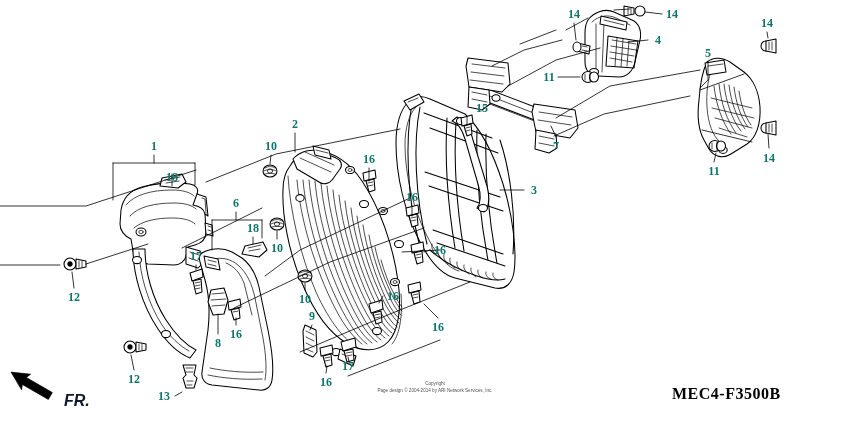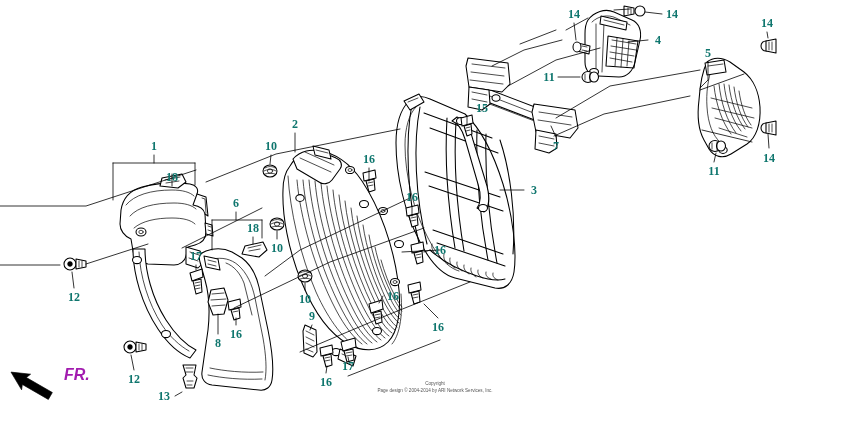--- a/index.html
+++ b/index.html
@@ -42,22 +42,23 @@
     letter-spacing: 0.5px;
     color: #000000;
     white-space: nowrap;
   }
   .fr-label {
     position: absolute;
     font-family: "Liberation Sans", sans-serif;
     font-size: 16px;
     font-weight: 700;
     font-style: italic;
-    color: #a21caf;
+    color: #0f172a;
     white-space: nowrap;
+    margin-top: 26px;
   }
   .copyright {
     position: absolute;
     font-family: "Liberation Sans", sans-serif;
     font-size: 4.6px;
     color: #555555;
     white-space: nowrap;
     text-align: center;
     line-height: 1.5;
   }
@@ -578,19 +579,20 @@
       <div class="callout" style="left: 236px; top: 334px;">16</div>
       <div class="callout" style="left: 326px; top: 382px;">16</div>
       <div class="callout" style="left: 196px; top: 256px;">17</div>
       <div class="callout" style="left: 348px; top: 366px;">17</div>
       <div class="callout" style="left: 172px; top: 177px;">18</div>
       <div class="callout" style="left: 253px; top: 228px;">18</div>
     </div>
 
   <div class="fr-label" style="left:64px; top:366px;">FR.</div>
 
+  <div class="partno" style="left:672px; top:385px;">MEC4-F3500B</div>
 
   <div class="copyright" style="left:330px; top:381px; width:210px;">
     <span class="cline1">Copyright</span>
     <span class="cline2">Page design © 2004-2014 by ARI Network Services, Inc.</span>
   </div>
 
 </div>
 
 </body></html>

